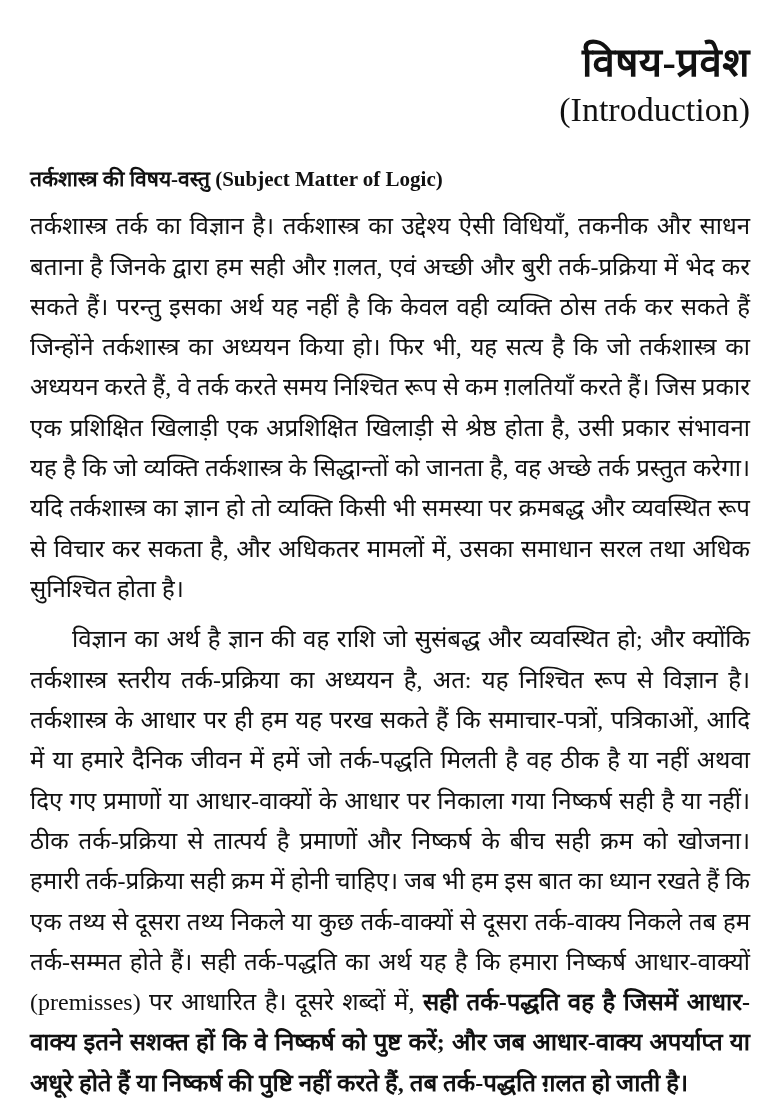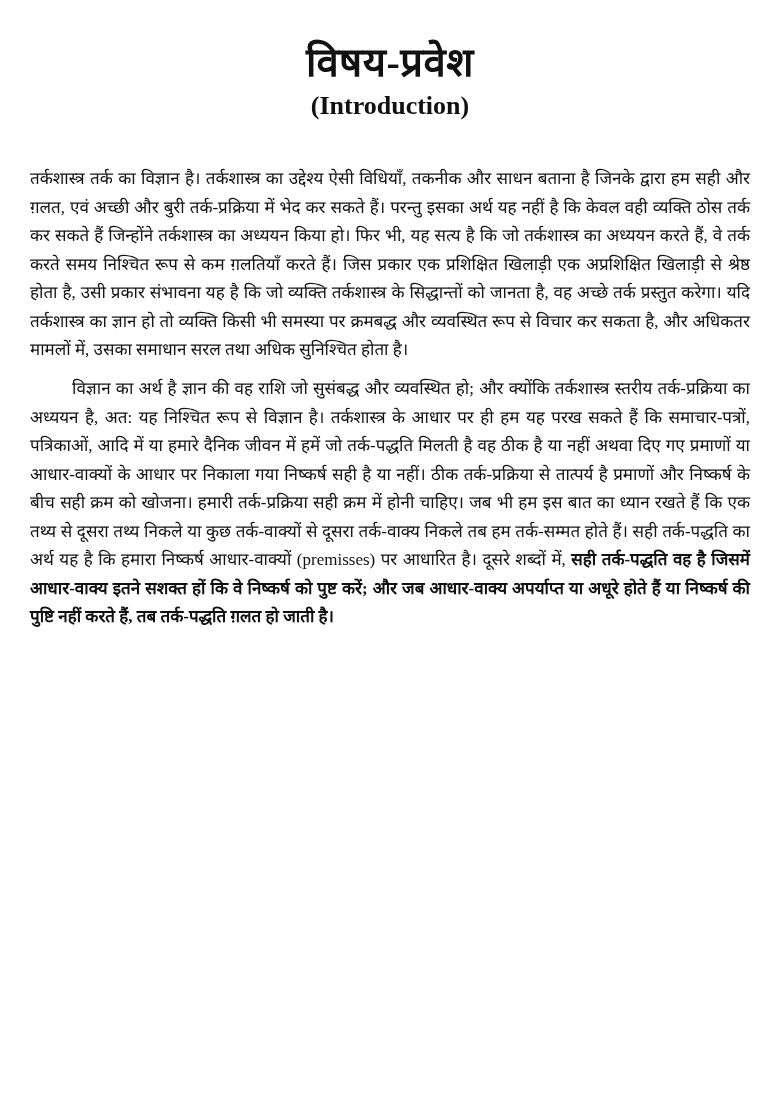--- a/index.html
+++ b/index.html
@@ -12,48 +12,48 @@
     height: 1108px;
     margin: 0 auto;
     background: #ffffff;
     color: #111111;
     box-sizing: border-box;
     padding: 30px 30px 20px 30px;
     font-family: "Liberation Serif", "DejaVu Serif", serif;
     overflow: hidden;
   }
   .title-block {
-    text-align: center;
+    text-align: right;
     margin-top: 10px;
-    margin-bottom: 44px;
+    margin-bottom: 34px;
   }
   .title-hindi {
     font-size: 40px;
     font-weight: 700;
     line-height: 1.15;
     letter-spacing: 0.5px;
   }
   .title-english {
-    font-size: 26px;
-    font-weight: 700;
+    font-size: 34px;
+    font-weight: 400;
     line-height: 1.2;
     margin-top: 4px;
     font-family: "Liberation Serif", "DejaVu Serif", serif;
   }
   .section-heading {
     font-size: 21px;
     font-weight: 700;
     margin: 26px 0 12px 0;
     line-height: 1.4;
   }
   .section-heading .heading-en {
     font-family: "Liberation Serif", "DejaVu Serif", serif;
   }
   .body-para {
-    font-size: 17px;
+    font-size: 24px;
     line-height: 1.68;
     text-align: justify;
     margin: 0 0 10px 0;
   }
   .body-para.indented {
     text-indent: 42px;
     margin-top: 7px;
   }
   .bold-run {
     font-weight: 700;
@@ -62,20 +62,24 @@
 </head>
 <body>
 
 <div class="page">
 
   <div class="title-block">
     <div class="title-hindi">विषय-प्रवेश</div>
     <div class="title-english">(Introduction)</div>
   </div>
 
+  <h2 class="section-heading">
+    <span class="heading-hi">तर्कशास्त्र की विषय-वस्तु</span>
+    <span class="heading-en">(Subject Matter of Logic)</span>
+  </h2>
 
   <p class="body-para">तर्कशास्त्र तर्क का विज्ञान है। तर्कशास्त्र का उद्देश्य ऐसी विधियाँ, तकनीक और साधन बताना है जिनके द्वारा हम सही और ग़लत, एवं अच्छी और बुरी तर्क-प्रक्रिया में भेद कर सकते हैं। परन्तु इसका अर्थ यह नहीं है कि केवल वही व्यक्ति ठोस तर्क कर सकते हैं जिन्होंने तर्कशास्त्र का अध्ययन किया हो। फिर भी, यह सत्य है कि जो तर्कशास्त्र का अध्ययन करते हैं, वे तर्क करते समय निश्चित रूप से कम ग़लतियाँ करते हैं। जिस प्रकार एक प्रशिक्षित खिलाड़ी एक अप्रशिक्षित खिलाड़ी से श्रेष्ठ होता है, उसी प्रकार संभावना यह है कि जो व्यक्ति तर्कशास्त्र के सिद्धान्तों को जानता है, वह अच्छे तर्क प्रस्तुत करेगा। यदि तर्कशास्त्र का ज्ञान हो तो व्यक्ति किसी भी समस्या पर क्रमबद्ध और व्यवस्थित रूप से विचार कर सकता है, और अधिकतर मामलों में, उसका समाधान सरल तथा अधिक सुनिश्चित होता है।</p>
 
   <p class="body-para indented">
     <span>विज्ञान का अर्थ है ज्ञान की वह राशि जो सुसंबद्ध और व्यवस्थित हो; और क्योंकि तर्कशास्त्र स्तरीय तर्क-प्रक्रिया का अध्ययन है, अत: यह निश्चित रूप से विज्ञान है। तर्कशास्त्र के आधार पर ही हम यह परख सकते हैं कि समाचार-पत्रों, पत्रिकाओं, आदि में या हमारे दैनिक जीवन में हमें जो तर्क-पद्धति मिलती है वह ठीक है या नहीं अथवा दिए गए प्रमाणों या आधार-वाक्यों के आधार पर निकाला गया निष्कर्ष सही है या नहीं। ठीक तर्क-प्रक्रिया से तात्पर्य है प्रमाणों और निष्कर्ष के बीच सही क्रम को खोजना। हमारी तर्क-प्रक्रिया सही क्रम में होनी चाहिए। जब भी हम इस बात का ध्यान रखते हैं कि एक तथ्य से दूसरा तथ्य निकले या कुछ तर्क-वाक्यों से दूसरा तर्क-वाक्य निकले तब हम तर्क-सम्मत होते हैं। सही तर्क-पद्धति का अर्थ यह है कि हमारा निष्कर्ष आधार-वाक्यों (premisses) पर आधारित है। दूसरे शब्दों में, </span><span class="bold-run">सही तर्क-पद्धति वह है जिसमें आधार-वाक्य इतने सशक्त हों कि वे निष्कर्ष को पुष्ट करें; और जब आधार-वाक्य अपर्याप्त या अधूरे होते हैं या निष्कर्ष की पुष्टि नहीं करते हैं, तब तर्क-पद्धति ग़लत हो जाती है।</span>
   </p>
 
 </div>
 
 </body></html>

